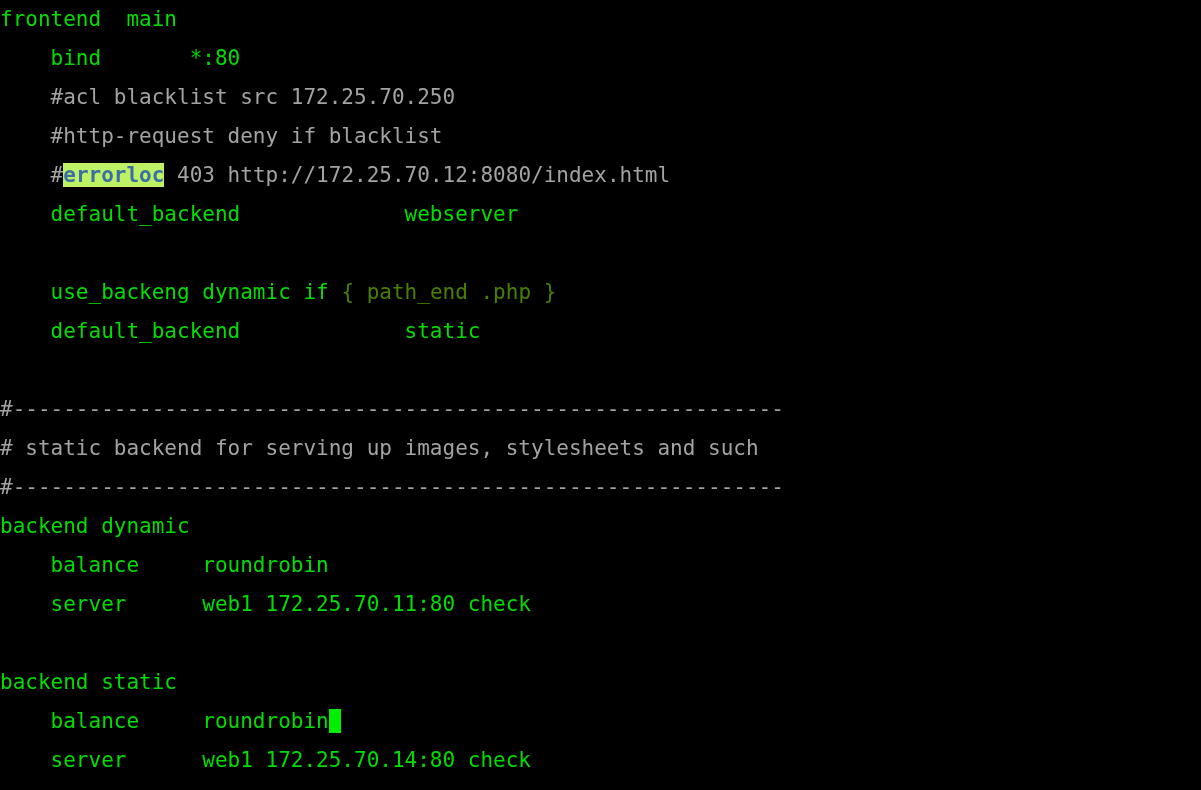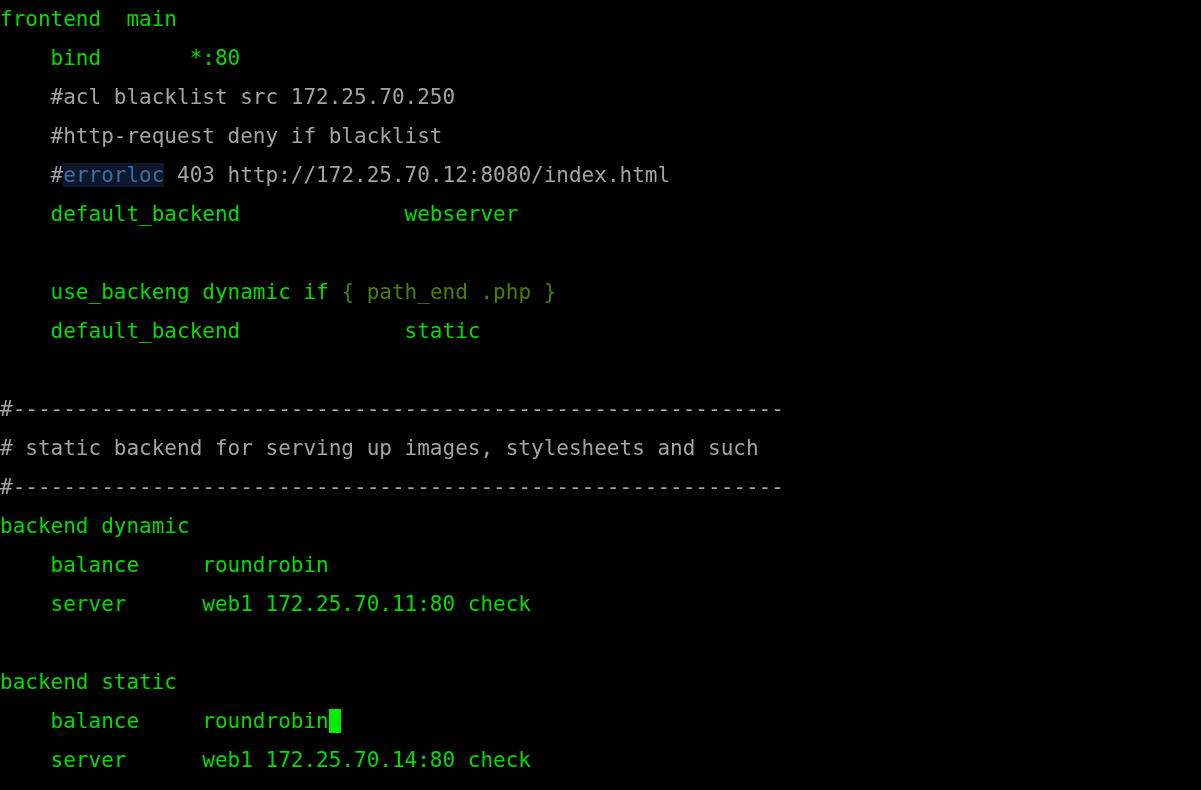--- a/index.html
+++ b/index.html
@@ -40,22 +40,23 @@
   }
   .seg { white-space: pre; }
 
   
   .c-green   { color: #00dd00; }
   .c-comment { color: #a3a3a3; }
   .c-olive   { color: #4a8000; }
 
   
   .hl {
-    background: #0f172a;
+    background: #bef264;
     color: #3a6ea5;
+    font-weight: bold;
   }
 
   
   .cursor {
     background: #00ee00;
     color: #000000;
   }
 </style>
 </head>
 <body>

